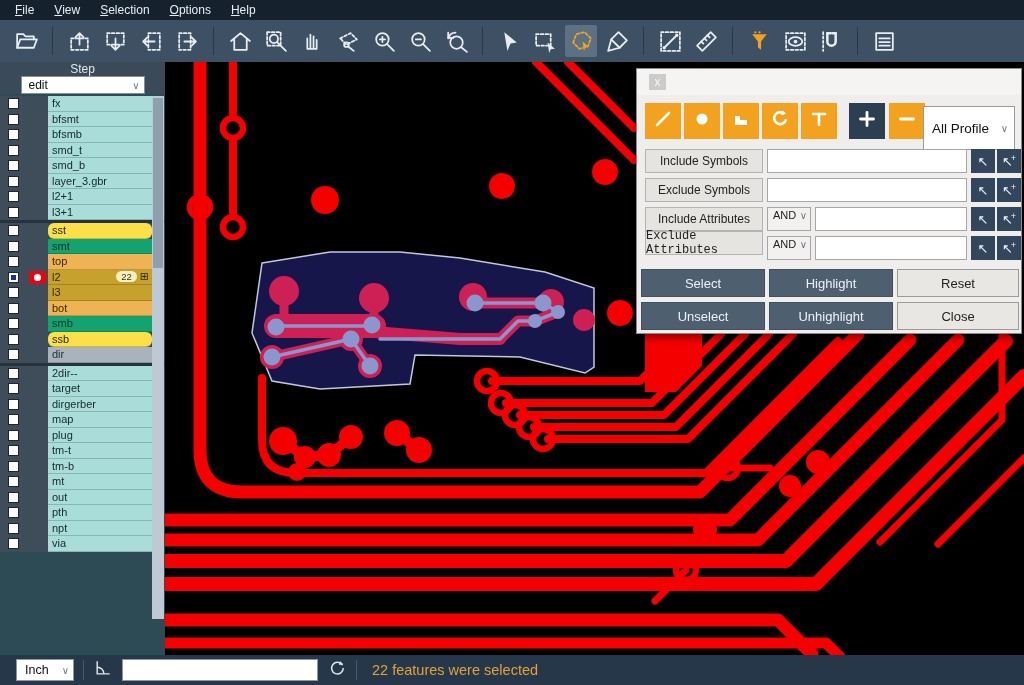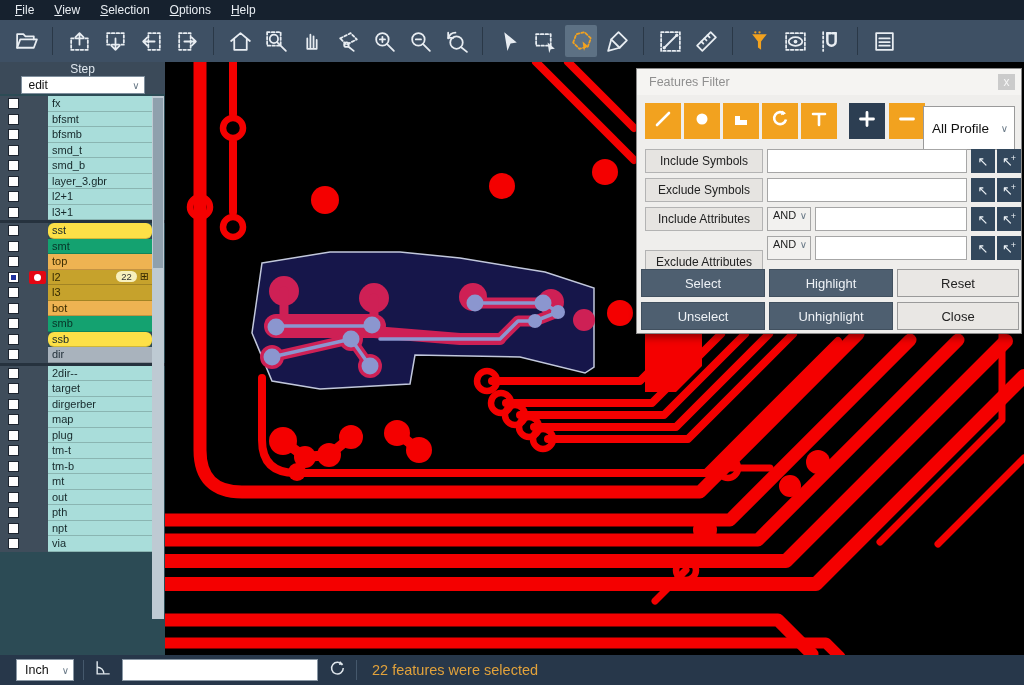--- a/index.html
+++ b/index.html
@@ -654,21 +654,20 @@
           </div>
         </div>
       </div>
     <div id="scrollbar">
         <div id="scroll-thumb"></div>
       </div>
   </div>
 
   <div id="dialog">
     <div id="dlg-title">
-      <span>Features Filter</span>
       <div id="dlg-close">x</div>
     </div>
     <div id="dlg-tools">
         <div class="dtool orange" style="left: 8px;">
           <span><svg width="22" height="22" viewBox="0 0 22 22">
               <path d="M5 17 17 5" stroke="#fff" stroke-width="2.6" stroke-linecap="round"></path>
             </svg></span>
         </div>
         <div class="dtool orange" style="left: 47px;">
           <span><svg width="22" height="22" viewBox="0 0 22 22">
@@ -731,21 +730,21 @@
           <span class="chev">∨</span>
         </div>
         <input class="frow-input" style="top: 138px; left: 178px; width: 152px;">
         <div class="pick-btn" style="top: 138px; left: 334px;">
           <span>↖</span>
         </div>
         <div class="pick-btn" style="top: 138px; left: 360px;">
           <span>↖</span>
           <span class="plus">+</span>
         </div>
-        <div class="frow-label" style="top: 181px;">Exclude Attributes</div>
+        <div class="frow-label" style="top: 162px; font-family: Liberation Mono, monospace;">Exclude Attributes</div>
         <div class="and-combo" style="top: 167px;">
           <span>AND</span>
           <span class="chev">∨</span>
         </div>
         <input class="frow-input" style="top: 167px; left: 178px; width: 152px;">
         <div class="pick-btn" style="top: 167px; left: 334px;">
           <span>↖</span>
         </div>
         <div class="pick-btn" style="top: 167px; left: 360px;">
           <span>↖</span>

